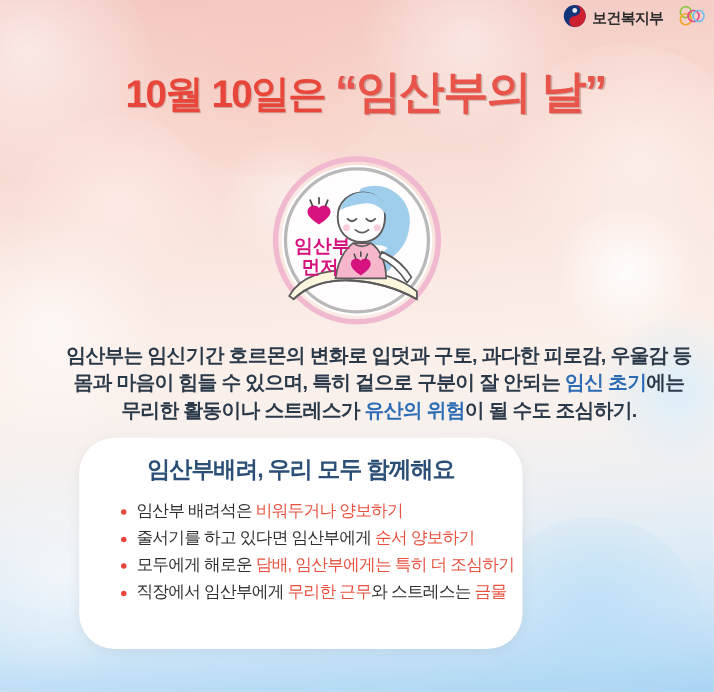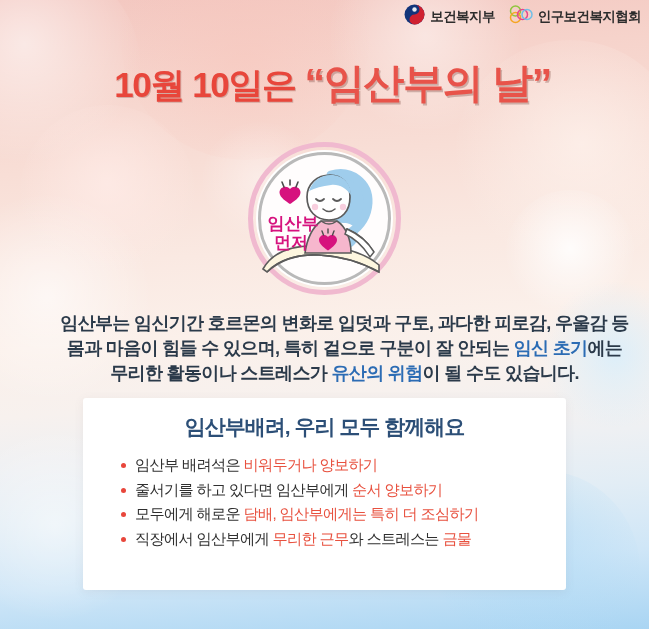--- a/index.html
+++ b/index.html
@@ -138,26 +138,26 @@
     padding-left: 20px;
   }
   #intro .hl {
     color: #2c6cb4;
     margin-top: 28px;
   }
 
   
   #care-card {
     position: absolute;
-    left: 83px;
+    left: 72px;
     top: 398px;
-    width: 483px;
+    width: 403px;
     height: 192px;
     background: #ffffff;
-    border-radius: 3px;
+    border-radius: 32px;
     box-shadow: 0 2px 10px rgba(120,110,120,.10);
     z-index: 5;
   }
   #card-heading {
     text-align: center;
     font-size: 21px;
     font-weight: 900;
     color: #2c4f77;
     letter-spacing: -1px;
     margin-top: 15px;
@@ -222,21 +222,20 @@
 
     <div class="logo-group">
       <span>
         <svg width="24" height="21" viewBox="0 0 48 40">
           <circle cx="13" cy="13" r="10" fill="none" stroke="#8fc63d" stroke-width="3"></circle>
           <circle cx="13" cy="26" r="10" fill="none" stroke="#f5a623" stroke-width="3"></circle>
           <circle cx="27" cy="20" r="10" fill="none" stroke="#e8478b" stroke-width="3"></circle>
           <circle cx="36" cy="20" r="10" fill="none" stroke="#6fbfe8" stroke-width="3"></circle>
         </svg>
       </span>
-      <span class="logo-text">인구보건복지협회</span>
     </div>
   </div>
 
   <div id="title-wrap">
     <div id="main-title">
       <span class="t-date">10월 10일은</span><span class="t-quoted">“임산부의 날”</span>
     </div>
   </div>
 
   <div id="badge">
@@ -292,21 +291,21 @@
   </div>
 
   <div id="intro">
     <div>
       <span>임산부는 임신기간 호르몬의 변화로 입덧과 구토, 과다한 피로감, 우울감 등</span>
     </div>
     <div>
       <span>몸과 마음이 힘들 수 있으며, 특히 겉으로 구분이 잘 안되는 </span><span class="hl">임신 초기</span><span>에는</span>
     </div>
     <div>
-      <span>무리한 활동이나 스트레스가 </span><span class="hl">유산의 위험</span><span>이 될 수도 있습니다.</span>
+      <span>무리한 활동이나 스트레스가 </span><span class="hl">유산의 위험</span><span>이 될 수도 조심하기.</span>
     </div>
   </div>
 
   <div id="care-card">
     <div id="card-heading">임산부배려, 우리 모두 함께해요</div>
 
     <ul id="care-list">
       <li>
         <span>임산부 배려석은 </span><span class="em">비워두거나 양보하기</span>
       </li>

